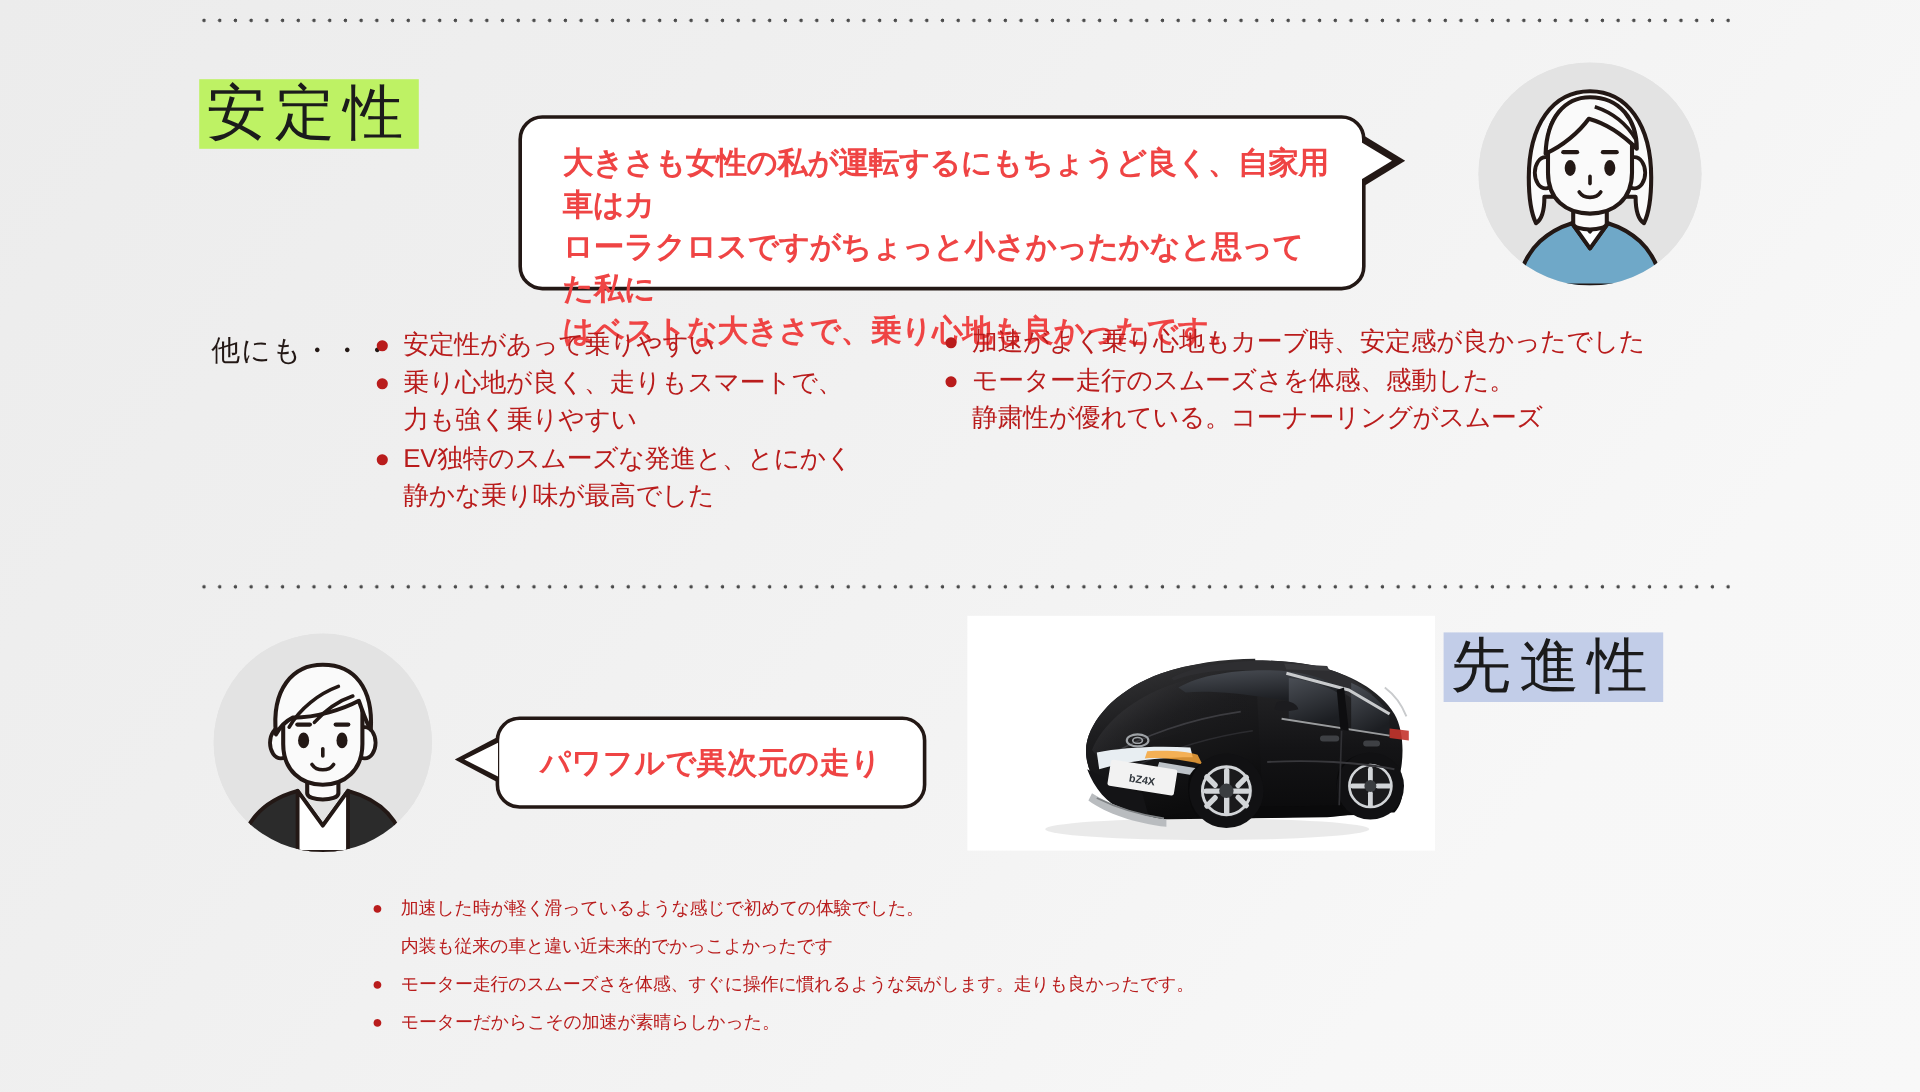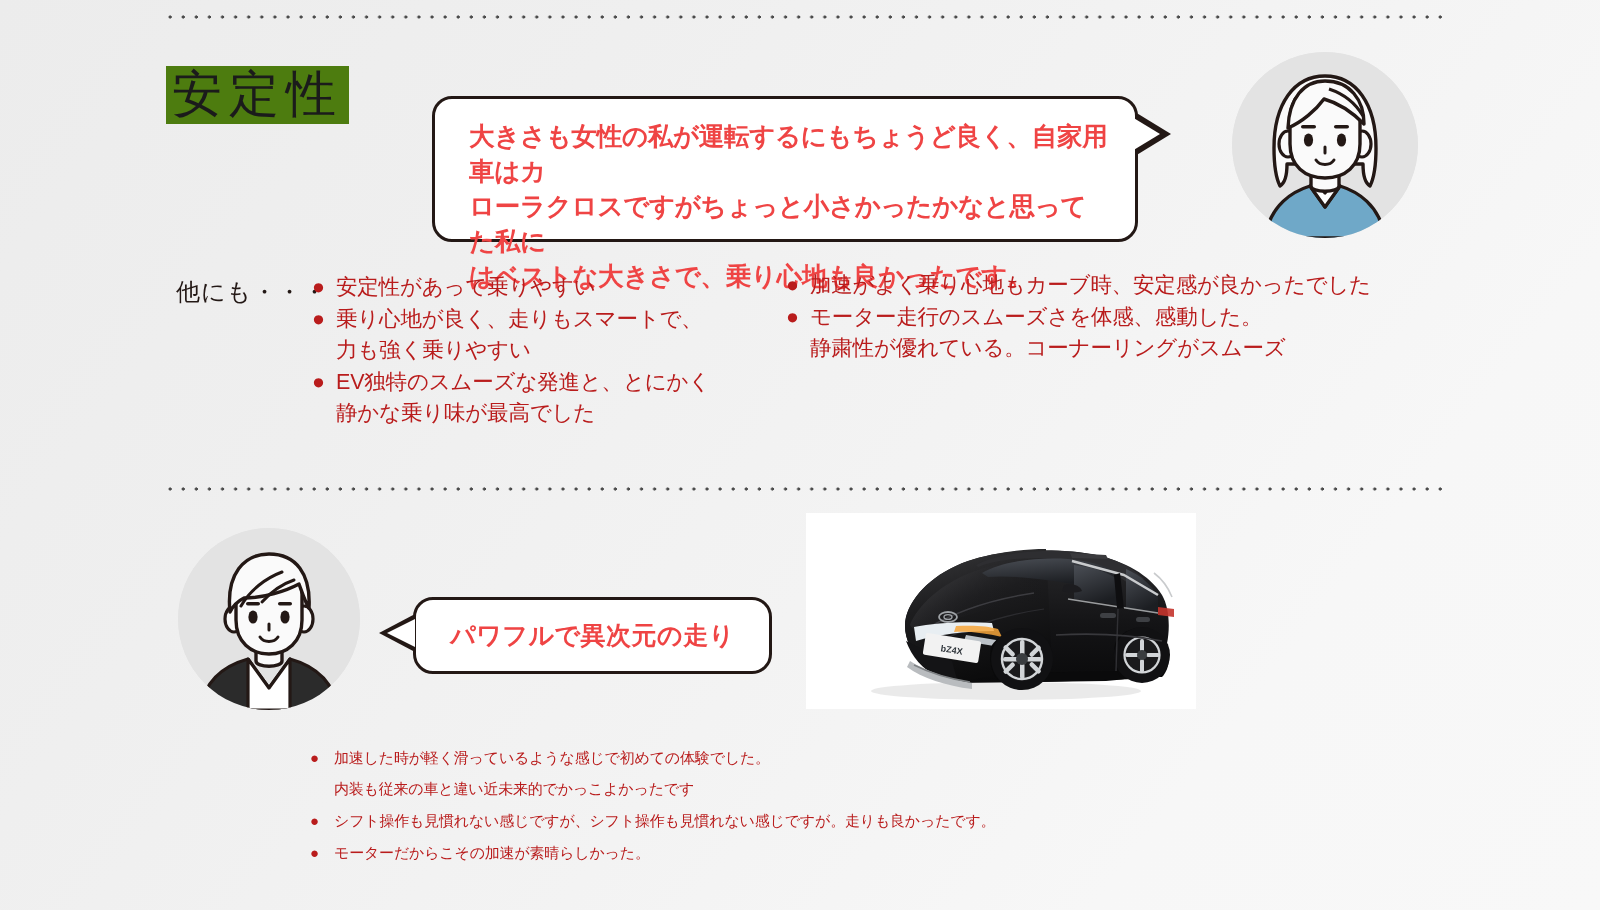--- a/index.html
+++ b/index.html
@@ -43,21 +43,21 @@
     font-size: 50px;
     line-height: 1;
     letter-spacing: 7px;
     color: #1b1b1b;
     white-space: nowrap;
     padding: 3px 6px 5px 6px;
   }
   #heading-stability {
     left: 166px;
     top: 66px;
-    background: #4d7c0f;
+    background: #bef264;
   }
   #heading-innovation {
     left: 1203px;
     top: 527px;
     background: #c2cde8;
   }
 
   
   .bubble {
     position: absolute;
@@ -266,20 +266,21 @@
     <li><span class="li-text">EV独特のスムーズな発進と、とにかく
 静かな乗り味が最高でした</span></li>
   </ul>
 
   <ul class="bullet-list" id="list-stability-right">
     <li><span class="li-text">加速がよく乗り心地もカーブ時、安定感が良かったでした</span></li>
     <li><span class="li-text">モーター走行のスムーズさを体感、感動した。
 静粛性が優れている。コーナーリングがスムーズ</span></li>
   </ul>
 
+  <div class="section-heading" id="heading-innovation">先進性</div>
 
   <div class="avatar" id="avatar-male">
     <svg viewBox="0 0 182 182" xmlns="http://www.w3.org/2000/svg">
       <circle cx="91" cy="91" r="91" fill="#e3e3e3"></circle>
 
       <path d="M22 182 C27 148 52 136 70 131 L91 160 L112 131 C130 136 155 148 160 182 Z" fill="#2b2b2b" stroke="#231815" stroke-width="3.2" stroke-linejoin="round"></path>
 
       <path d="M70 131 L91 160 L112 131 L112 182 L70 182 Z" fill="#ffffff" stroke="#231815" stroke-width="3.2" stroke-linejoin="round"></path>
 
       <path d="M78 112 L78 133 C78 140 104 140 104 133 L104 112 Z" fill="#fafafa" stroke="#231815" stroke-width="3.4" stroke-linejoin="round"></path>
@@ -427,17 +428,17 @@
       <path d="M258 72 C266 70 274 72 276 78 C270 80 262 80 256 78 Z" fill="#1c1c1f"></path>
 
       <path d="M352 94 L368 96 L368 104 L352 102 Z" fill="#c4342c" opacity="0.9"></path>
       <path d="M348 60 C356 66 362 74 366 84" fill="none" stroke="#c9cbcd" stroke-width="1.6"></path>
     </svg>
   </div>
 
   <ul class="bullet-list" id="list-innovation">
     <li><span class="li-text">加速した時が軽く滑っているような感じで初めての体験でした。
 内装も従来の車と違い近未来的でかっこよかったです</span></li>
-    <li><span class="li-text">シフト操作も見慣れない感じですが、シフト操作も見慣れない感じですが。走りも良かったです。</span></li>
+    <li><span class="li-text">モーター走行のスムーズさを体感、すぐに操作に慣れるような気がします。走りも良かったです。</span></li>
     <li><span class="li-text">モーターだからこその加速が素晴らしかった。</span></li>
   </ul>
 
 </div>
 
 </body></html>

